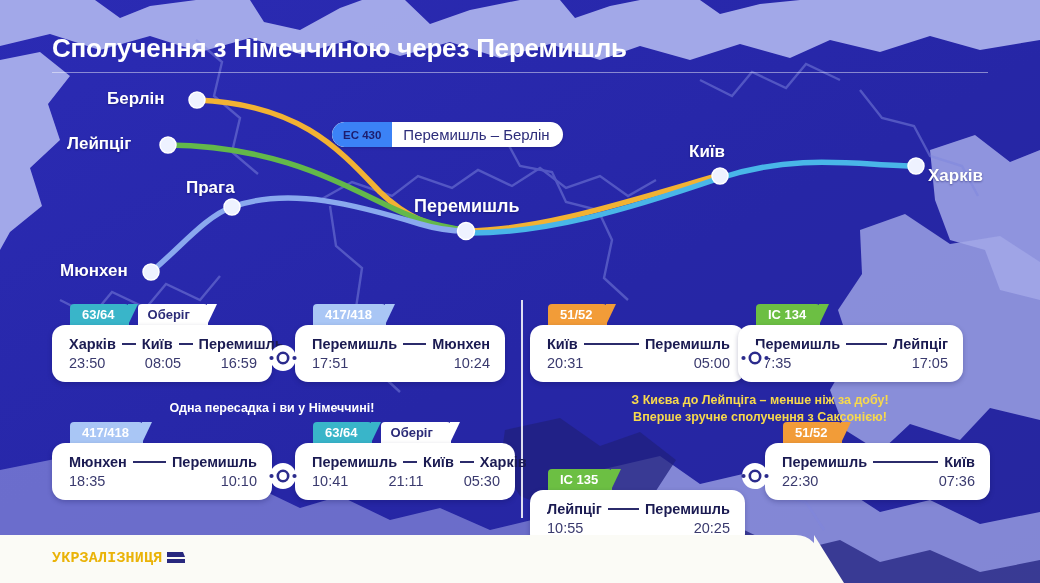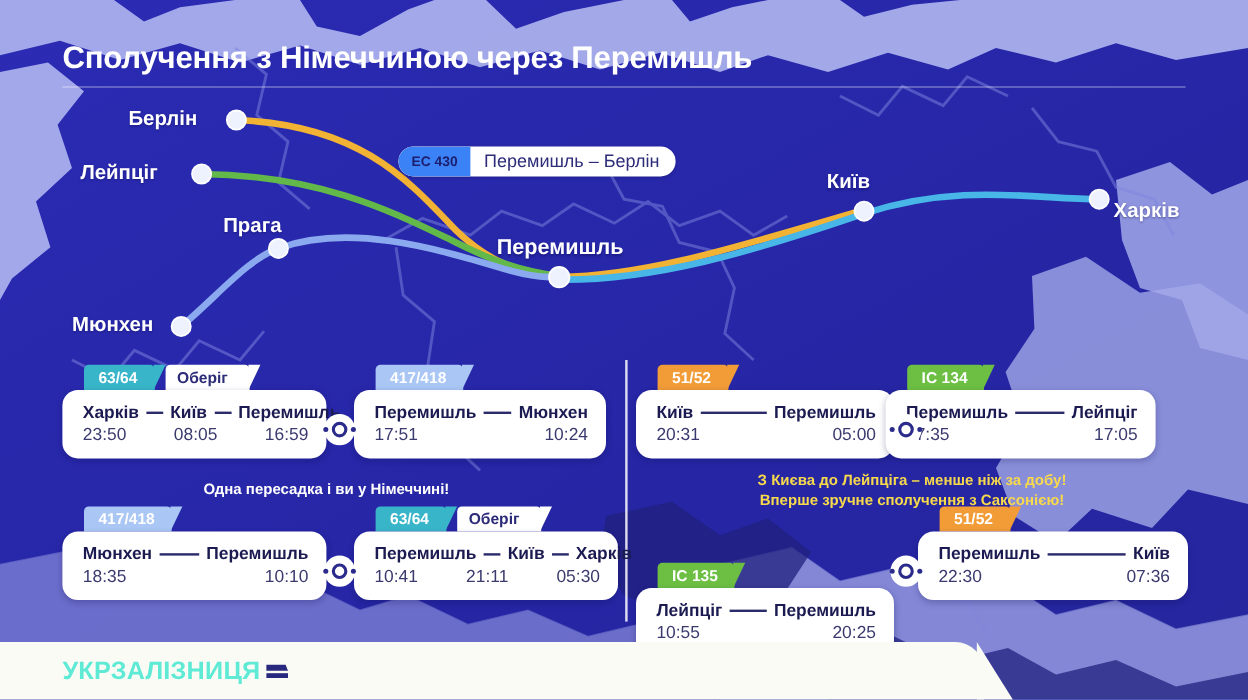--- a/index.html
+++ b/index.html
@@ -195,24 +195,25 @@
     border-color: transparent transparent transparent #fbfbf6;
   }
   .logo {
     position: absolute;
     left: 52px; top: 13px;
     display: flex;
     align-items: center;
     gap: 2px;
   }
   .logo-text {
-    font-size: 21px;
-    font-weight: bold;
-    color: #5eead4;
+    font-size: 15px;
+    font-weight: bold;
+    color: #eab308;
     letter-spacing: 0.2px;
+    font-family: Liberation Mono, monospace;
   }
 </style>
 </head>
 <body>
 
 <div id="stage">
 
   <svg id="map-bg" viewBox="0 0 1040 583" preserveAspectRatio="none">
     <defs>
       <linearGradient id="bgGrad" x1="0" y1="0" x2="1" y2="1">

